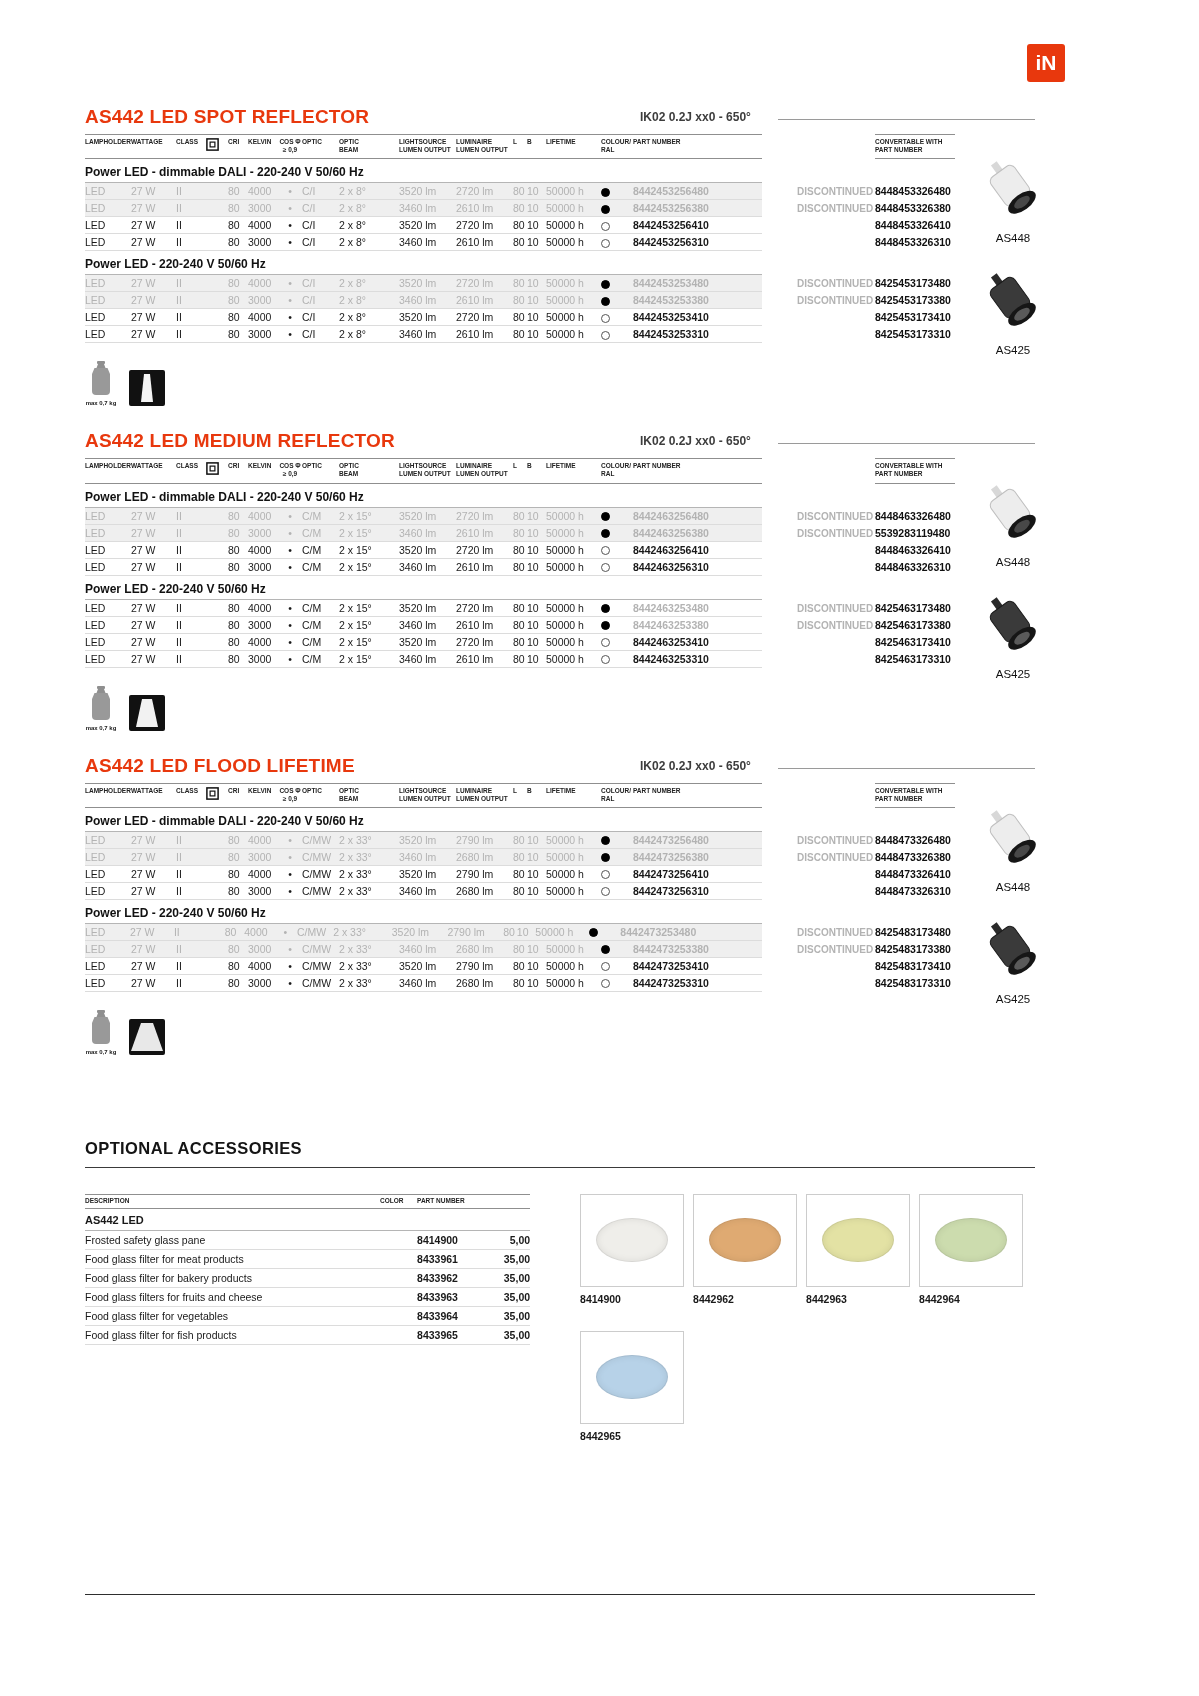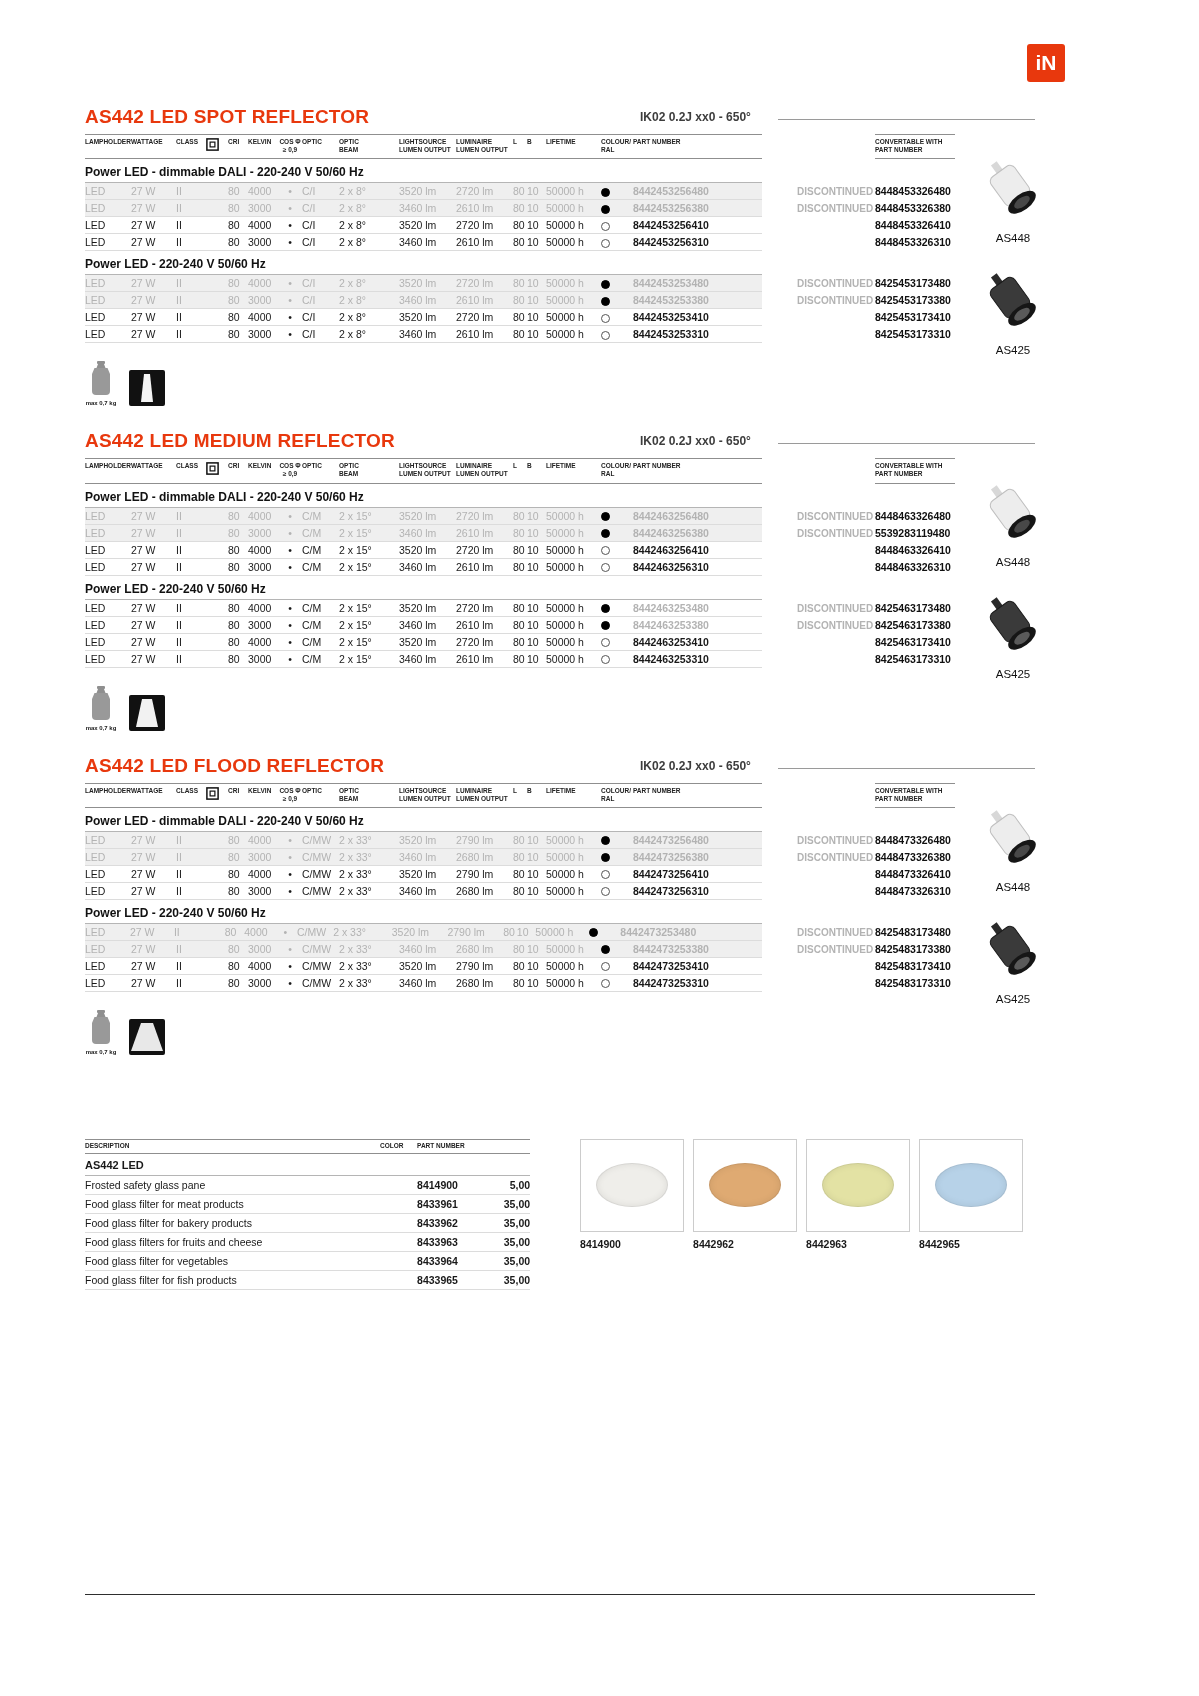--- a/index.html
+++ b/index.html
@@ -581,21 +581,21 @@
                 <rect x="18" y="13" width="29" height="35" rx="6" fill="#3a3a3a" stroke="#1c1c1c"></rect>
                 <ellipse cx="32.5" cy="51" rx="16" ry="8" fill="#161616"></ellipse>
                 <ellipse cx="32.5" cy="51" rx="9" ry="4.5" fill="#5a5a5a"></ellipse>
               </g>
             </svg></div>
           <div class="pimg-label">AS425</div>
         </div>
       </section>
       <section class="sec">
         <div class="sec-head">
-          <h2 class="sec-title">AS442 LED FLOOD REFLECTOR</h2>
+          <h2 class="sec-title">AS442 LED FLOOD LIFETIME</h2>
           <span class="ik">IK02 0.2J xx0 - 650°</span>
           <div class="headline"></div>
         </div>
         <div class="thead">
           <div class="thead-main">
             <div class="th" style="width: 46px;">LAMPHOLDER</div>
             <div class="th" style="width: 45px;">WATTAGE</div>
             <div class="th" style="width: 30px;">CLASS</div>
             <div class="th" style="width: 22px;"><svg width="13" height="13" viewBox="0 0 13 13">
                 <rect x="0.9" y="0.9" width="11.2" height="11.2" fill="none" stroke="#111" stroke-width="1.5"></rect>
@@ -833,20 +833,21 @@
                 <ellipse cx="32.5" cy="51" rx="16" ry="8" fill="#161616"></ellipse>
                 <ellipse cx="32.5" cy="51" rx="9" ry="4.5" fill="#5a5a5a"></ellipse>
               </g>
             </svg></div>
           <div class="pimg-label">AS425</div>
         </div>
       </section>
     </div>
 
   <section class="acc">
+    <h2 class="acc-title">OPTIONAL ACCESSORIES</h2>
     <div class="acc-body">
       <div class="acc-table">
         <div class="acc-thead">
           <span class="a-desc th">DESCRIPTION</span>
           <span class="a-color th">COLOR</span>
           <span class="a-part th">PART NUMBER</span>
         </div>
         <div class="acc-group">AS442 LED</div>
         <div id="acc-items">
             <div class="acc-item">
@@ -901,20 +902,26 @@
             <div class="flabel">8442962</div>
           </div>
           <div class="filter">
             <div class="fbox">
               <div class="fdisc" style="background: rgb(227, 226, 164);"></div>
             </div>
             <div class="flabel">8442963</div>
           </div>
           <div class="filter">
             <div class="fbox">
+              <div class="fdisc" style="background: rgb(204, 220, 174);"></div>
+            </div>
+            <div class="flabel">8442964</div>
+          </div>
+          <div class="filter">
+            <div class="fbox">
               <div class="fdisc" style="background: rgb(183, 210, 232);"></div>
             </div>
             <div class="flabel">8442965</div>
           </div>
         </div>
     </div>
   </section>
 </div>
 
 <footer class="foot">

